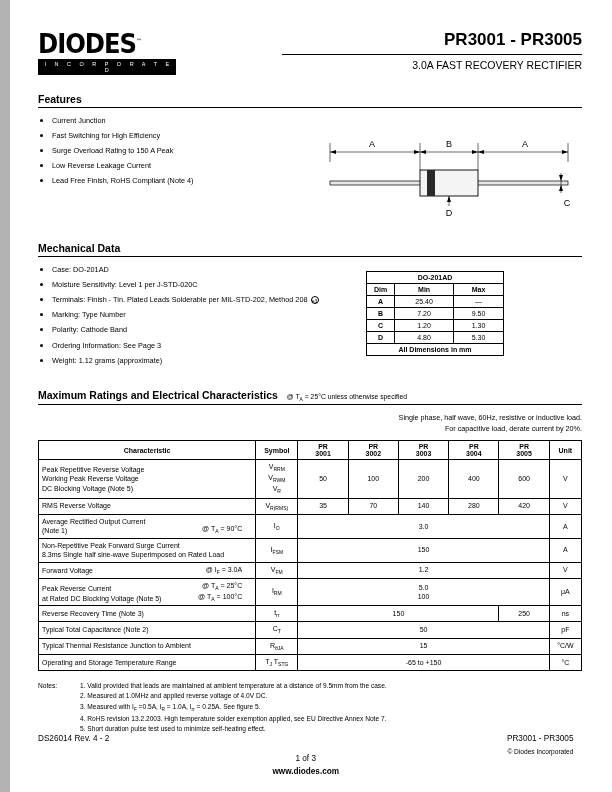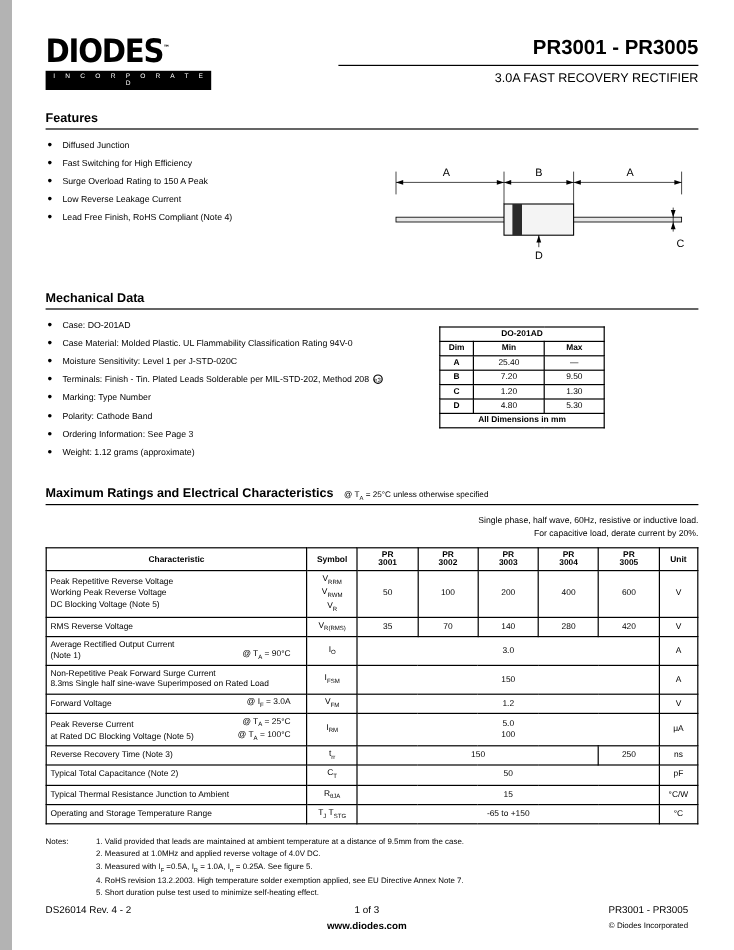--- a/index.html
+++ b/index.html
@@ -66,21 +66,21 @@
   .rt td { line-height:1.35; }
 
   
   .notes { display:flex; font-size:6.6px; margin-top:10px; line-height:1.5; }
   .notes-label { width:42px; }
   .notes-body div { margin-bottom:0.5px; }
 
   
   .footer { position:absolute; left:38px; right:38px; bottom:16px; display:flex; font-size:8.2px; }
   .footer .fc { width:33.3%; }
-  .footer .fc.c { text-align:center; }
+  .footer .fc.c { text-align:center;margin-top:20px; }
   .footer .fc.r { text-align:right; }
   .f-url { font-weight:bold; margin-top:4px; }
   .f-copy { font-size:6.6px; margin-top:5px; }
   sub { font-size:72%; }
 </style>
 </head>
 <body>
 
 <div class="page">
   <div class="edge-bar"></div>
@@ -95,21 +95,21 @@
         <div class="title">PR3001 - PR3005</div>
         <hr class="title-rule">
         <div class="subtitle">3.0A FAST RECOVERY RECTIFIER</div>
       </div>
     </div>
 
     <div class="sec-head">Features</div>
     <div class="two-col">
       <div class="left">
         <ul class="bullets">
-          <li>Diffused Junction</li>
+          <li>Current Junction</li>
           <li>Fast Switching for High Efficiency</li>
           <li>Surge Overload Rating to 150 A Peak</li>
           <li>Low Reverse Leakage Current</li>
           <li class="bold">Lead Free Finish, RoHS Compliant (Note 4)</li>
         </ul>
       </div>
       <div class="diagram-wrap">
         <svg class="pkg" width="262" height="90" viewBox="0 0 262 90">
 
           <line x1="10" y1="13" x2="10" y2="32" stroke-width="0.6"></line>
@@ -145,21 +145,20 @@
           <text x="247" y="76" text-anchor="middle">C</text>
         </svg>
       </div>
     </div>
 
     <div class="sec-head">Mechanical Data</div>
     <div class="two-col">
       <div class="left">
         <ul class="bullets">
           <li>Case: DO-201AD</li>
-          <li>Case Material: Molded Plastic. UL Flammability Classification Rating 94V-0</li>
           <li>Moisture Sensitivity:  Level 1 per J-STD-020C</li>
           <li><span>Terminals: Finish - Tin.  Plated Leads Solderable per MIL-STD-202, Method 208</span><span class="e3">e3</span></li>
           <li>Marking: Type Number</li>
           <li>Polarity: Cathode Band</li>
           <li>Ordering Information: See Page 3</li>
           <li>Weight: 1.12 grams (approximate)</li>
         </ul>
       </div>
       <div class="dim-wrap">
         <table class="dt">

